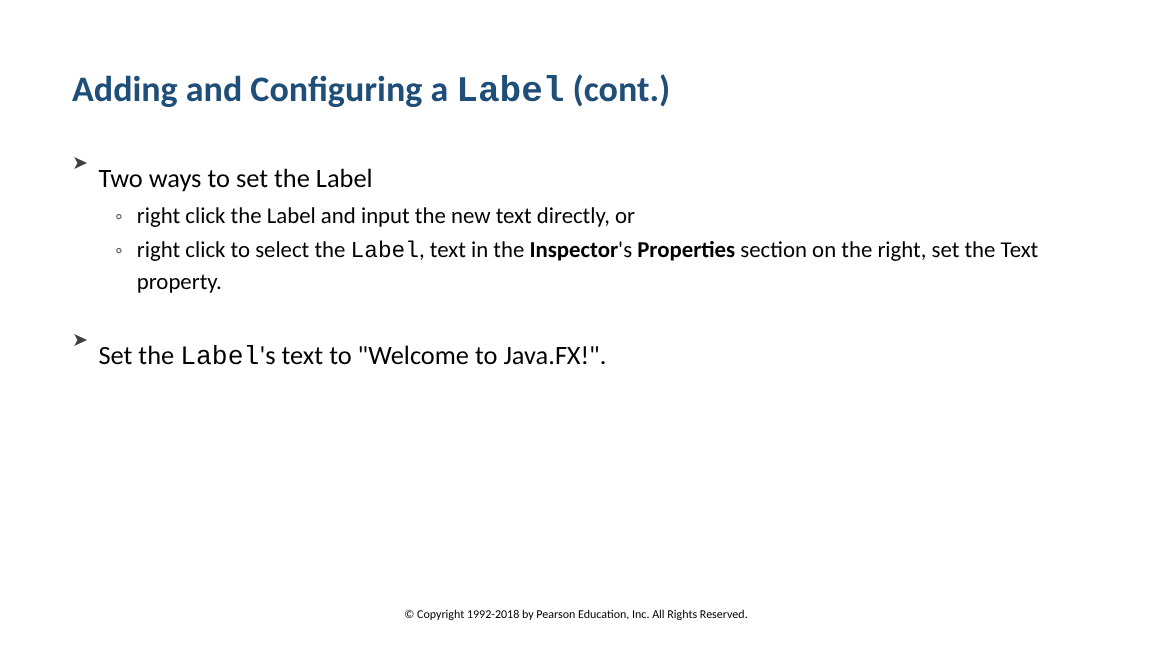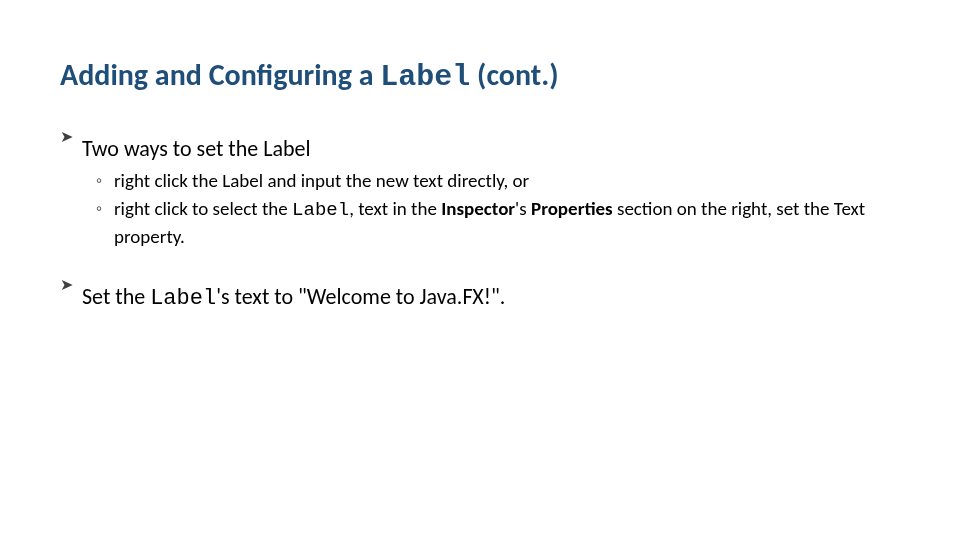--- a/index.html
+++ b/index.html
@@ -117,14 +117,15 @@
     </div>
   </div>
 
   <div class="bullet-l1">
     <div class="marker">➤</div>
     <div class="text">
       <span>Set the </span><span class="code-inline">Label</span><span>'s text to "Welcome to Java.FX!".</span>
     </div>
   </div>
 
+  <div class="copyright">© Copyright 1992-2018 by Pearson Education, Inc. All Rights Reserved.</div>
 
 </div>
 
 </body></html>

